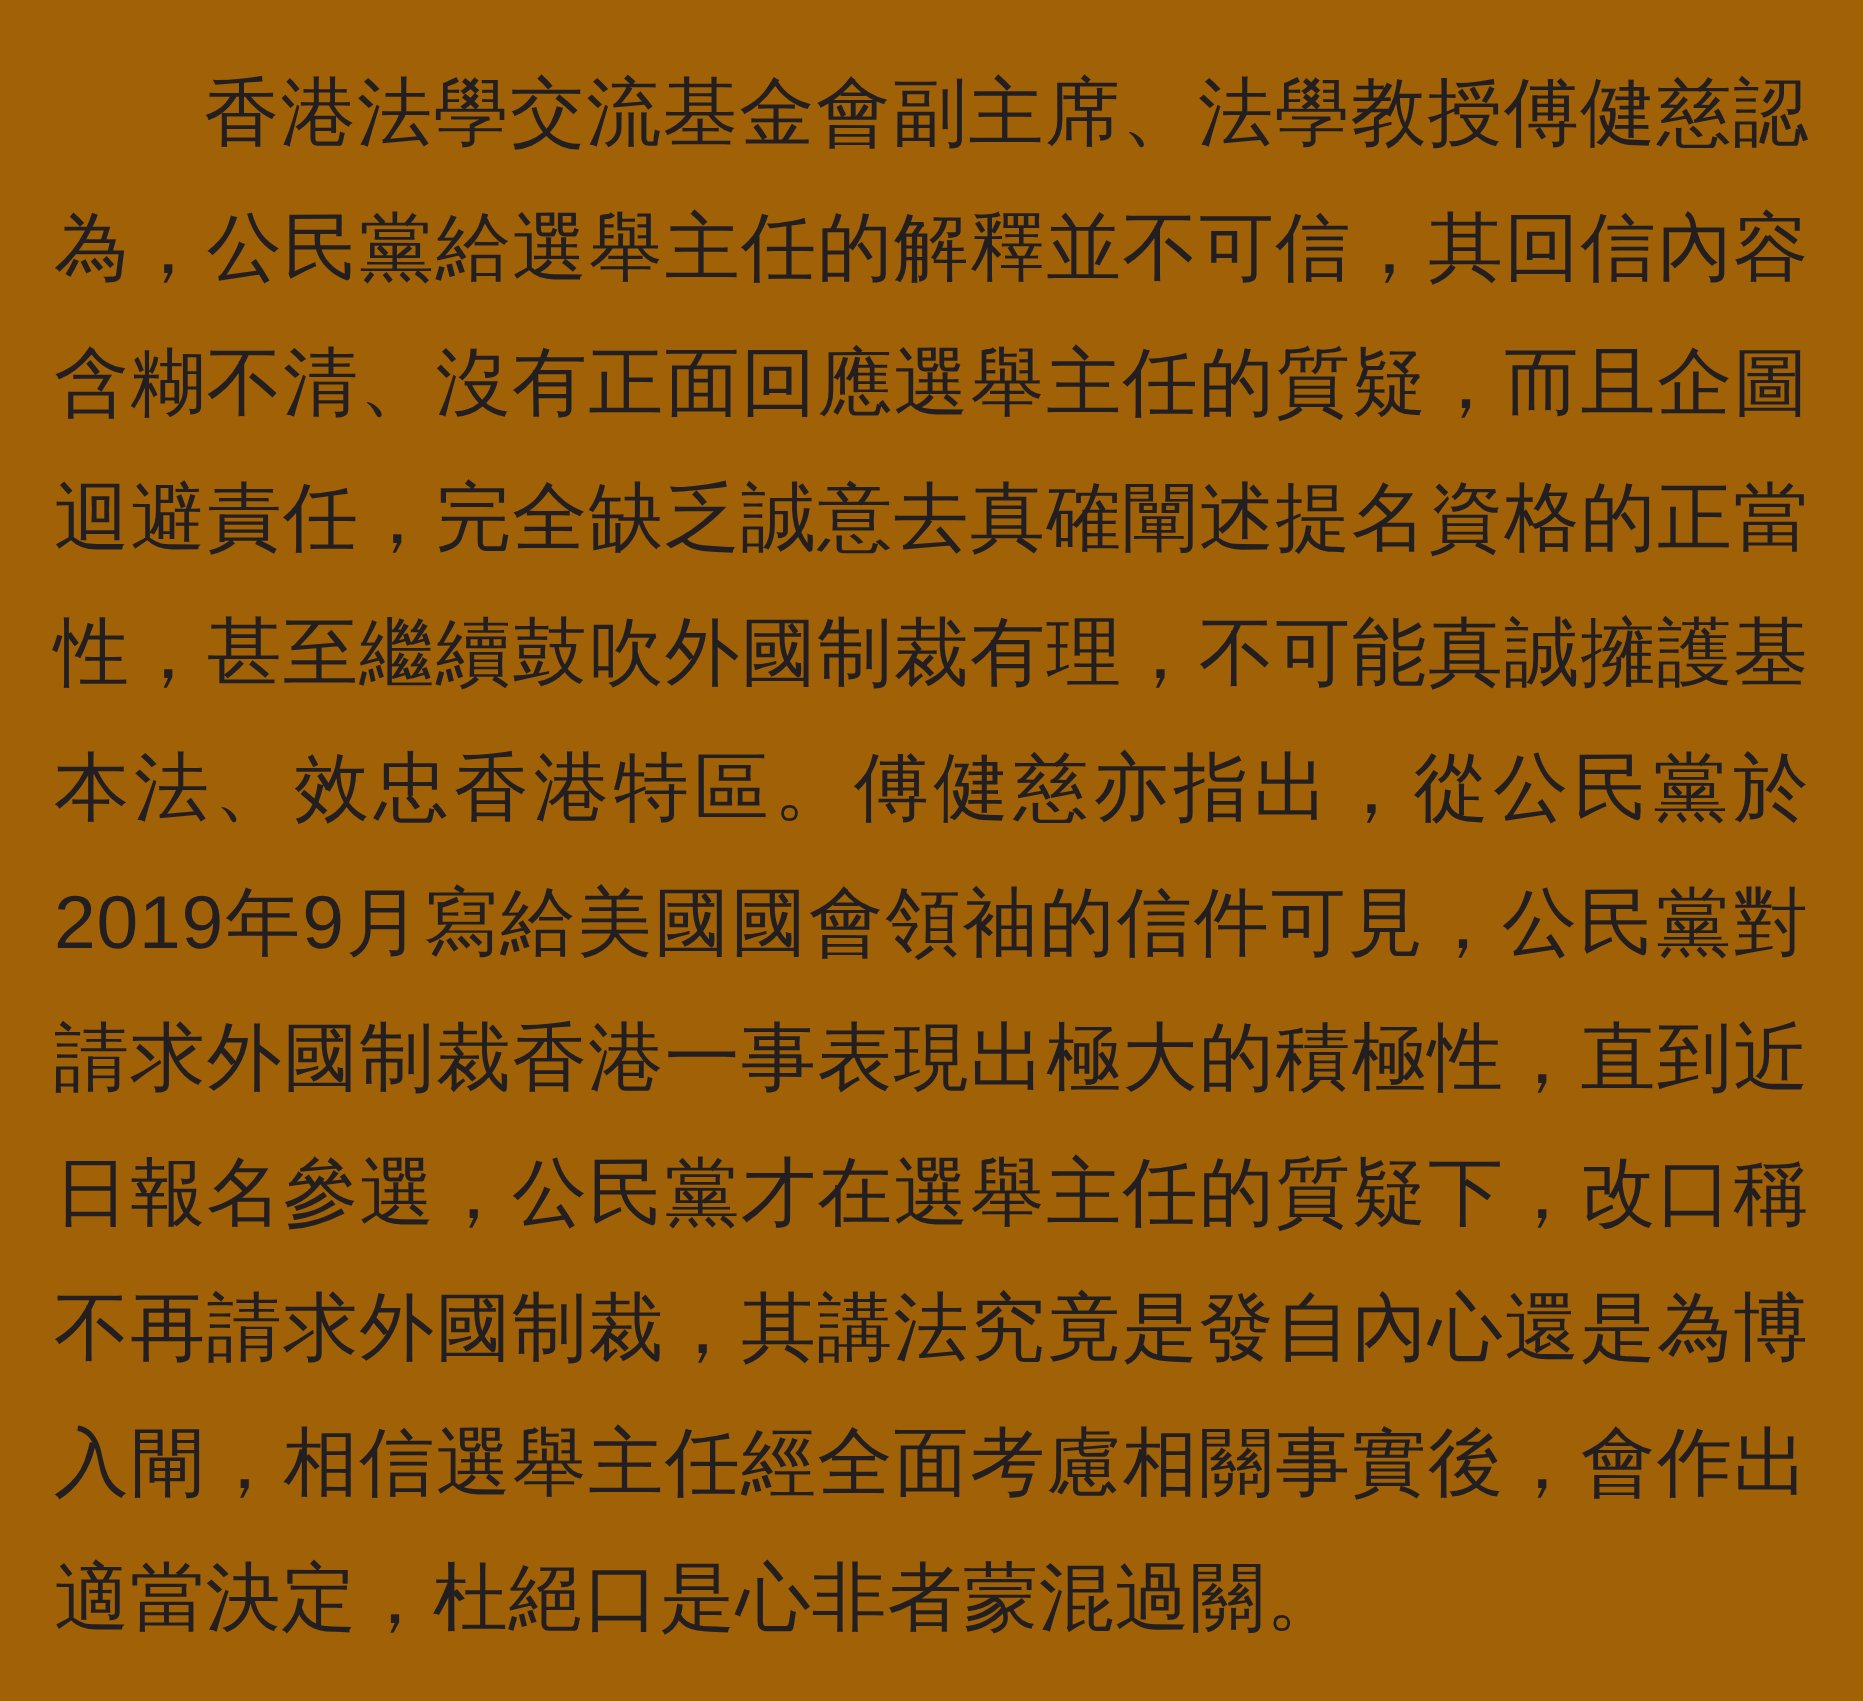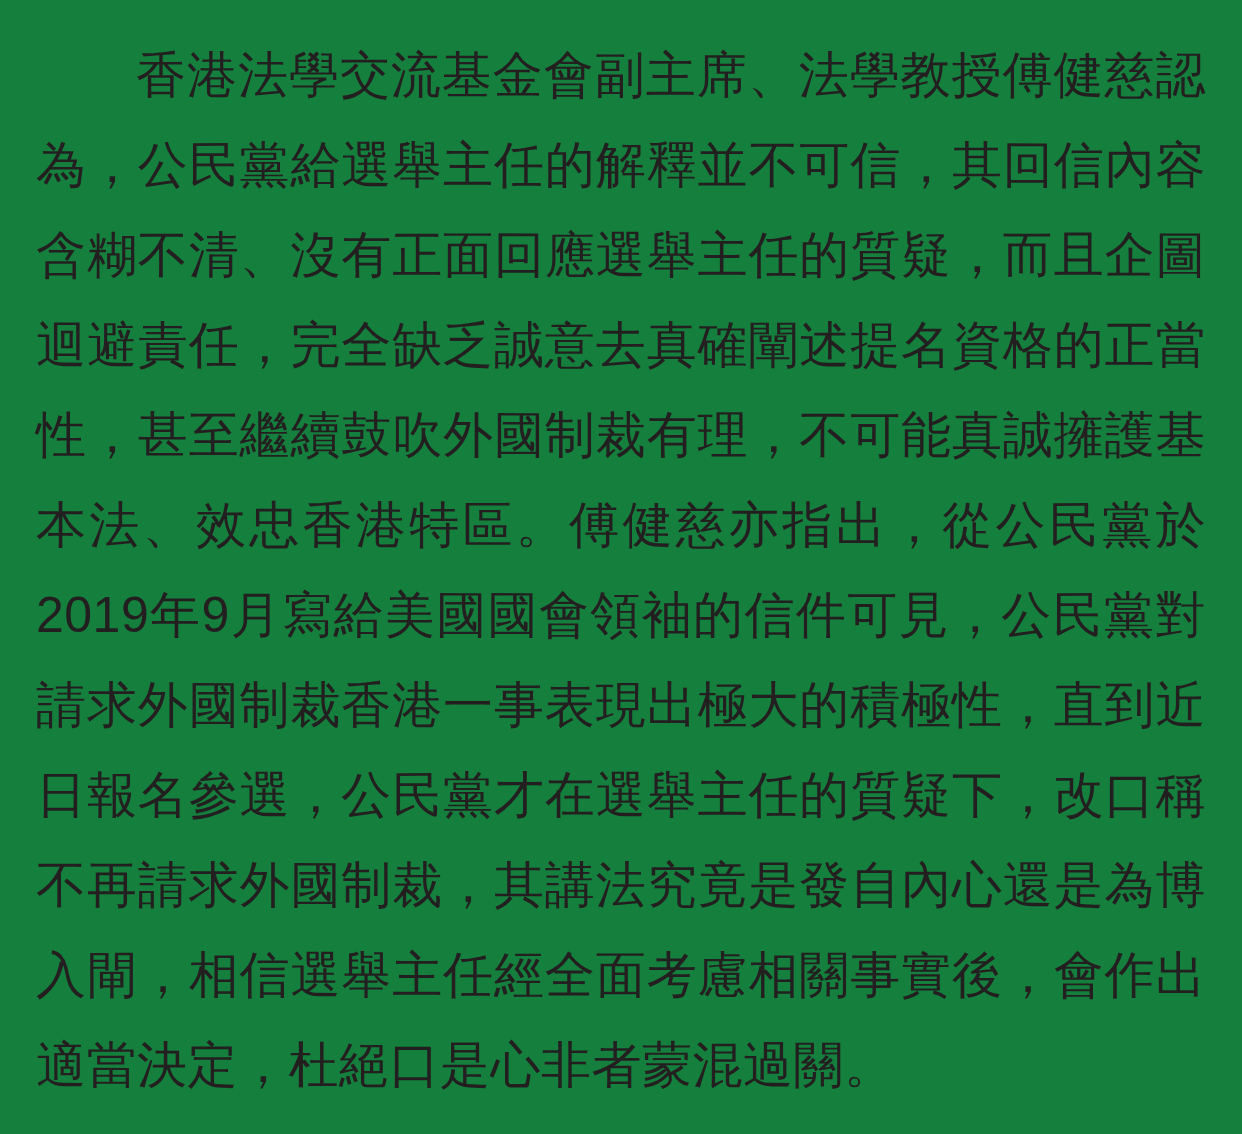--- a/index.html
+++ b/index.html
@@ -11,21 +11,21 @@
     width: 1242px;
     min-height: 1134px;
     font-family: "Liberation Sans", "DejaVu Sans", sans-serif;
     color: #222222;
   }
   .page {
     width: 1242px;
     min-height: 1134px;
     box-sizing: border-box;
     padding: 30px 36px 24px 36px;
-    background: #15803d;
+    background: #a16207;
   }
   .article-body {
     font-size: 50px;
     line-height: 90px;
     letter-spacing: 0.5px;
     color: #231f20;
     text-align: justify;
     text-justify: inter-character;
   }
   .article-body p {

